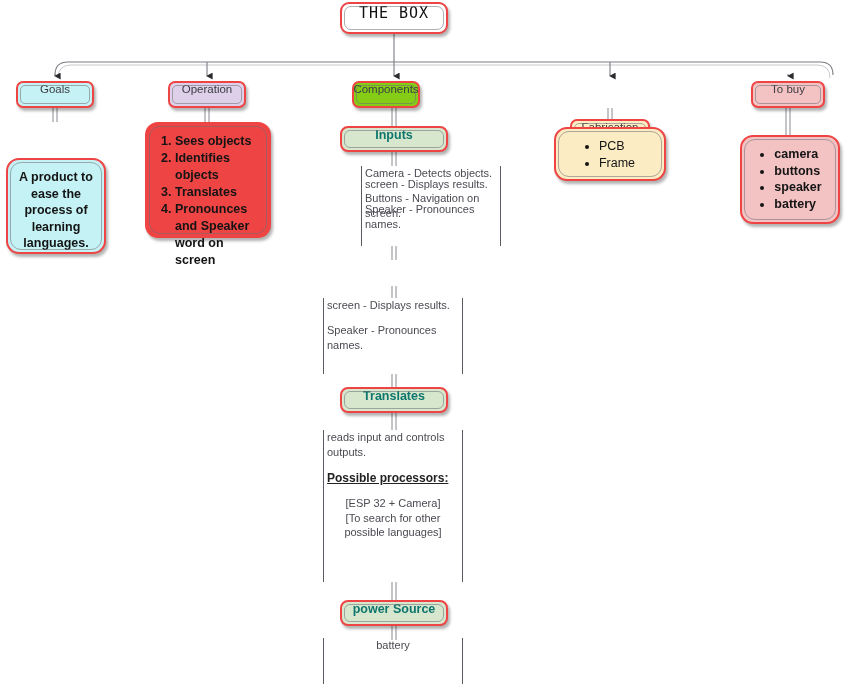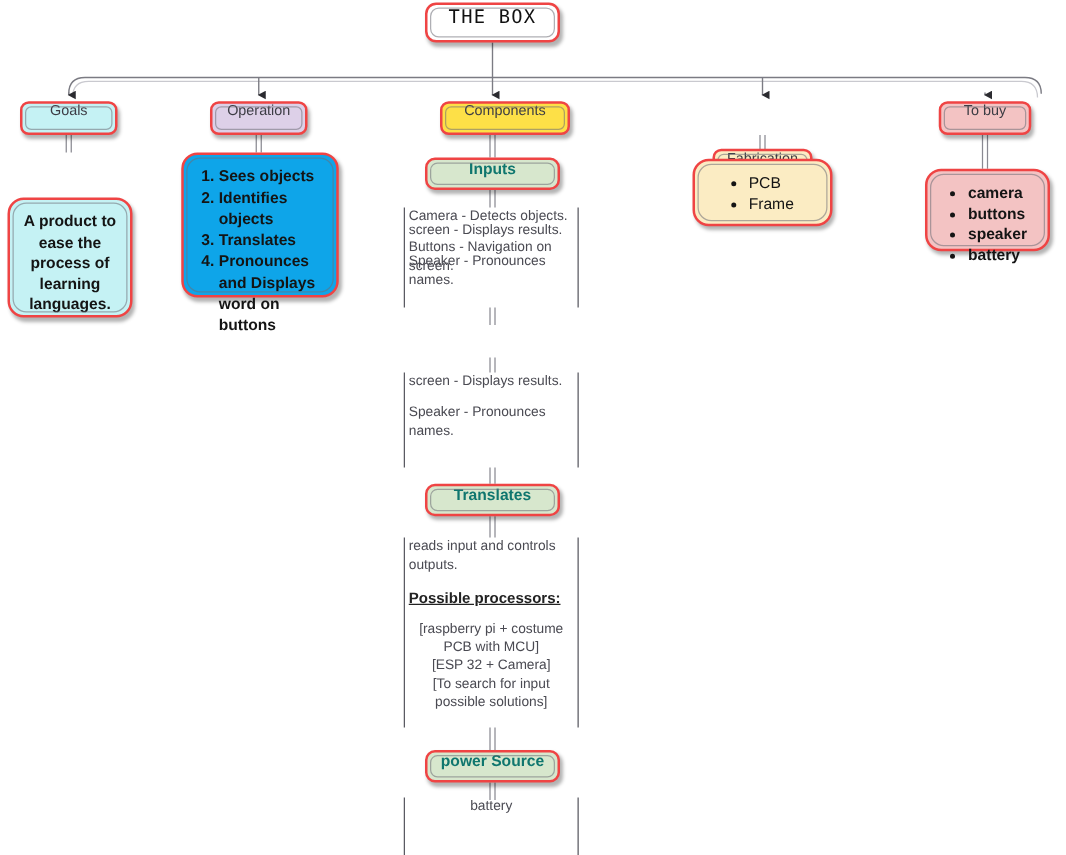--- a/index.html
+++ b/index.html
@@ -74,21 +74,21 @@
   .chip {
     height: 27px;
     font-size: 11.5px;
     color: #3c3c44;
     border-radius: 7px;
   }
   .chip::after { border-radius: 5px; }
 
   .chip-goals       { left: 16px;  top: 81px; width: 78px;  background: #c5f2f4; }
   .chip-operation   { left: 168px; top: 81px; width: 78px;  background: #ddd0e8; }
-  .chip-components  { left: 352px; top: 81px; width: 104px;  background: #fde047; }
+  .chip-components  { left: 352px; top: 81px; width: 68px;  background: #84cc16; }
   .chip-fabrication { left: 570px; top: 81px; width: 80px;  background: #fbecc3; margin-top: 38px; }
   .chip-tobuy       { left: 751px; top: 81px; width: 74px;  background: #f3c3c3; }
 
   
   .card {
     border-radius: 13px;
     padding: 9px 11px;
     font-size: 12.5px;
     line-height: 1.32;
     font-weight: bold;
@@ -98,32 +98,32 @@
   .card::after { border-radius: 11px; }
 
   .card-goals {
     left: 6px; top: 122px; width: 100px; height: 96px;
     background: #c5f2f4;
     text-align: center;
     margin-top: 36px;
   }
   .card-operation {
     left: 145px; top: 122px; width: 126px; height: 116px;
-    background: #0ea5e9;
+    background: #ef4444;
     text-align: left;
     justify-content: flex-start;
   }
   .card-fabrication {
     left: 554px; top: 127px; width: 112px; height: 54px;
     background: #fbecc3;
     font-weight: normal;
     font-size: 12.5px;
   }
   .card-tobuy {
-    left: 740px; top: 135px; width: 100px; height: 66px;
+    left: 740px; top: 135px; width: 100px; height: 89px;
     background: #f3c3c3;
   }
 
   .card ul {
     margin: 0;
     padding-left: 16px;
     text-align: left;
   }
   .card ol {
     margin: 0;
@@ -181,21 +181,21 @@
 
   .detail .body {
     position: absolute;
     left: 4px;
     right: 4px;
     top: 0;
   }
   .detail p { margin: 0 0 10px 0; }
   .detail p:last-child { margin-bottom: 0; }
 
-  .d-inputs    { top: 166px; height: 80px; }
+  .d-inputs    { top: 166px; height: 80px; margin-left: 38px; }
   .d-outputs   { top: 298px; height: 76px; }
   .d-processor { top: 430px; height: 152px; }
   .d-power     { top: 638px; height: 46px; }
 
   
   .overlay {
     position: absolute;
     left: 4px; right: 4px;
     top: 11px;
   }
@@ -285,21 +285,21 @@
   </div>
 
   <div class="node chip chip-operation">
     <span>Operation</span>
   </div>
   <div class="node card card-operation">
     <ol class="op-list">
       <li>Sees objects</li>
       <li>Identifies objects</li>
       <li>Translates</li>
-      <li>Pronounces and Displays word on buttons</li>
+      <li>Pronounces and Speaker word on screen</li>
     </ol>
   </div>
 
   <div class="node chip chip-components">
     <span>Components</span>
   </div>
 
   <div class="node sec sec-inputs">
     <span>Inputs</span>
   </div>
@@ -327,23 +327,22 @@
 
   <div class="node sec sec-processor">
     <span>Translates</span>
   </div>
   <div class="detail d-processor">
     <span class="rule-l" style="height:152px"></span>
     <span class="rule-r" style="height:152px"></span>
     <div class="body">
       <p>reads input and controls outputs.</p>
       <p class="proc-head">Possible processors:</p>
-      <p class="proc-opts" style="margin-bottom:0">[raspberry pi + costume PCB with MCU]</p>
       <p class="proc-opts" style="margin-bottom:0">[ESP 32 + Camera]</p>
-      <p class="proc-opts" style="margin-bottom:0">[To search for input possible solutions]</p>
+      <p class="proc-opts" style="margin-bottom:0">[To search for other possible languages]</p>
     </div>
   </div>
 
   <div class="node sec sec-power">
     <span>power Source</span>
   </div>
   <div class="detail d-power">
     <span class="rule-l" style="height:46px"></span>
     <span class="rule-r" style="height:46px"></span>
     <div class="body center">

